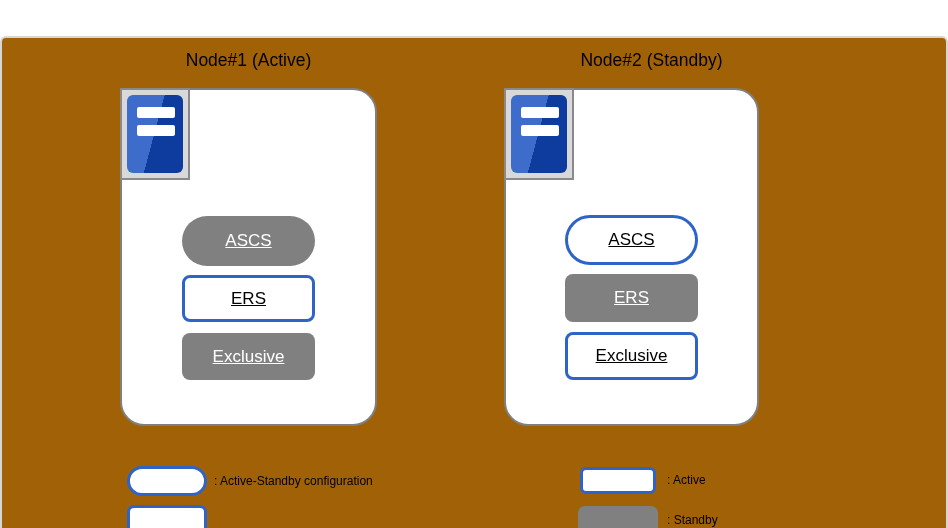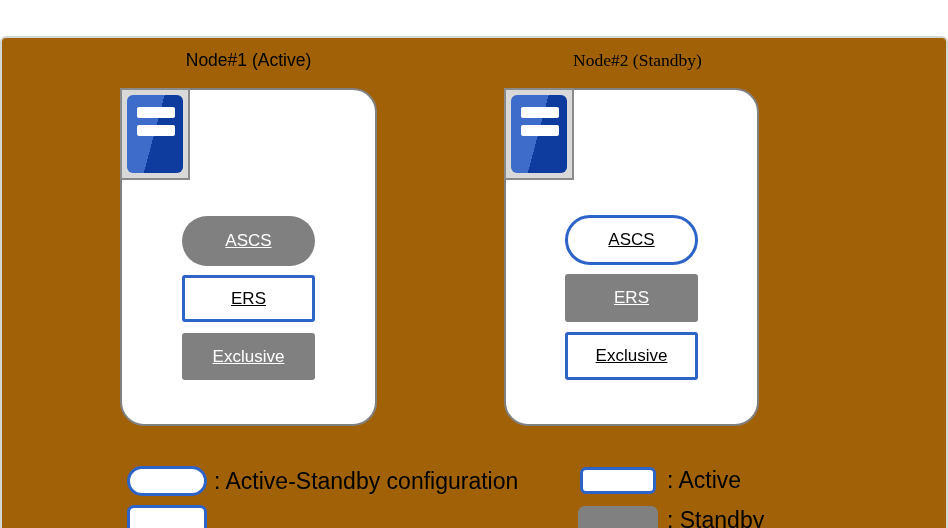--- a/index.html
+++ b/index.html
@@ -46,50 +46,50 @@
   .tower .bar.b1{top:12px;}
   .tower .bar.b2{top:30px;}
   .comp{
     position:absolute;width:133px;
     box-sizing:border-box;
     display:flex;align-items:center;justify-content:center;
     font-size:17px;
     text-decoration:underline;
   }
   .shape-stadium{border-radius:25px;}
-  .shape-rounded{border-radius:3px;}
+  .shape-rounded{border-radius:8px;}
   .state-inactive{background:#808080;color:#ffffff;}
   .state-active{background:#ffffff;border:3px solid #2e64c8;color:#000000;}
   .legend-swatch{
     position:absolute;
     box-sizing:border-box;
   }
   .legend-label{
     position:absolute;height:24px;line-height:24px;
-    font-size:23px;color:#000;white-space:nowrap;
+    font-size:12px;color:#000;white-space:nowrap;
   }
 </style>
 </head>
 <body>
 
 <div class="canvas">
 
   <div class="node-title" style="left:118px;width:257px;">Node#1 (Active)</div>
   <div class="node-container" style="left:118px;width:257px;"></div>
   <div class="server-icon" style="left:118px;">
     <div class="tower">
       <div class="bar b1"></div>
       <div class="bar b2"></div>
     </div>
   </div>
   <div class="comp shape-stadium state-inactive" style="left:180px;top:178px;height:50px;">ASCS</div>
   <div class="comp shape-rounded state-active" style="left:180px;top:237px;height:47px;">ERS</div>
   <div class="comp shape-rounded state-inactive" style="left:180px;top:295px;height:47px;">Exclusive</div>
 
-  <div class="node-title" style="left:508px;width:255px;font-family:Liberation Serif, serif;">Node#2 (Standby)</div>
+  <div class="node-title" style="left:522px;width:255px;">Node#2 (Standby)</div>
   <div class="node-container" style="left:502px;width:255px;"></div>
   <div class="server-icon" style="left:502px;">
     <div class="tower">
       <div class="bar b1"></div>
       <div class="bar b2"></div>
     </div>
   </div>
   <div class="comp shape-stadium state-active" style="left:563px;top:177px;height:50px;">ASCS</div>
   <div class="comp shape-rounded state-inactive" style="left:563px;top:236px;height:48px;">ERS</div>
   <div class="comp shape-rounded state-active" style="left:563px;top:294px;height:48px;">Exclusive</div>

